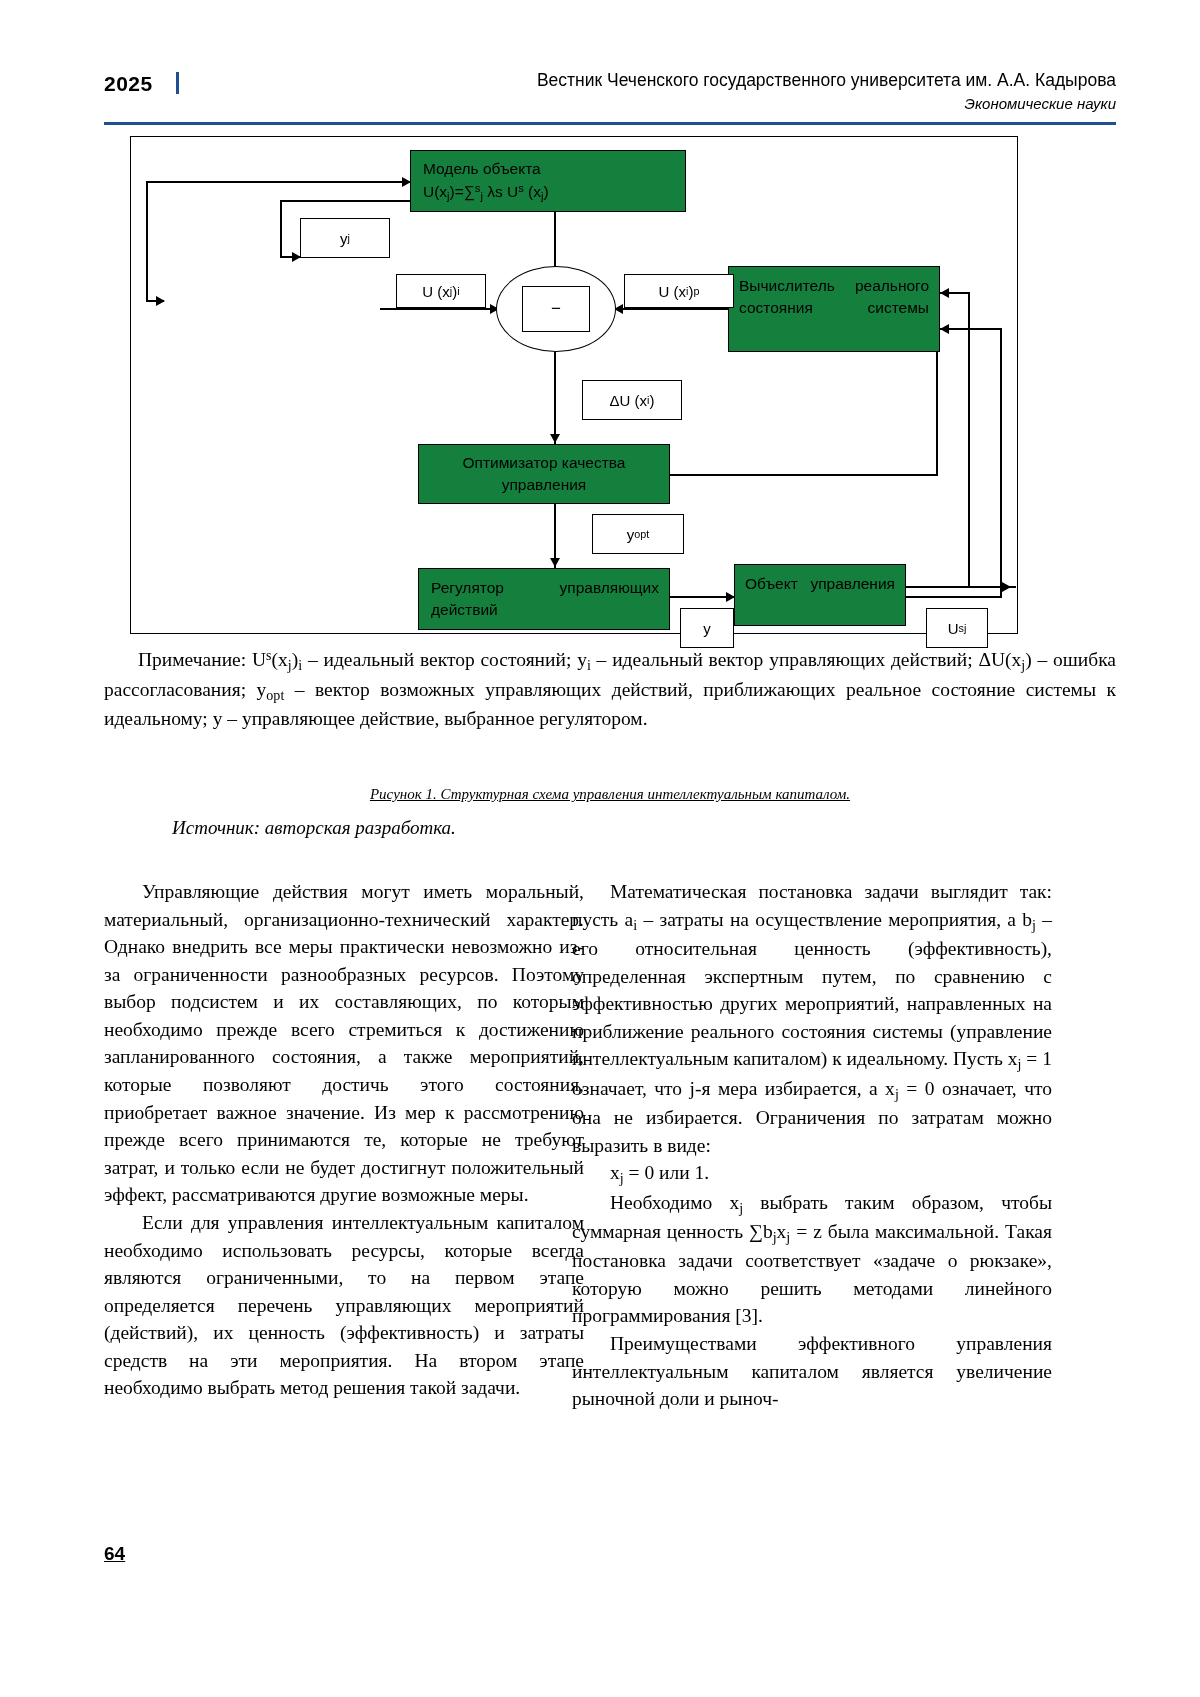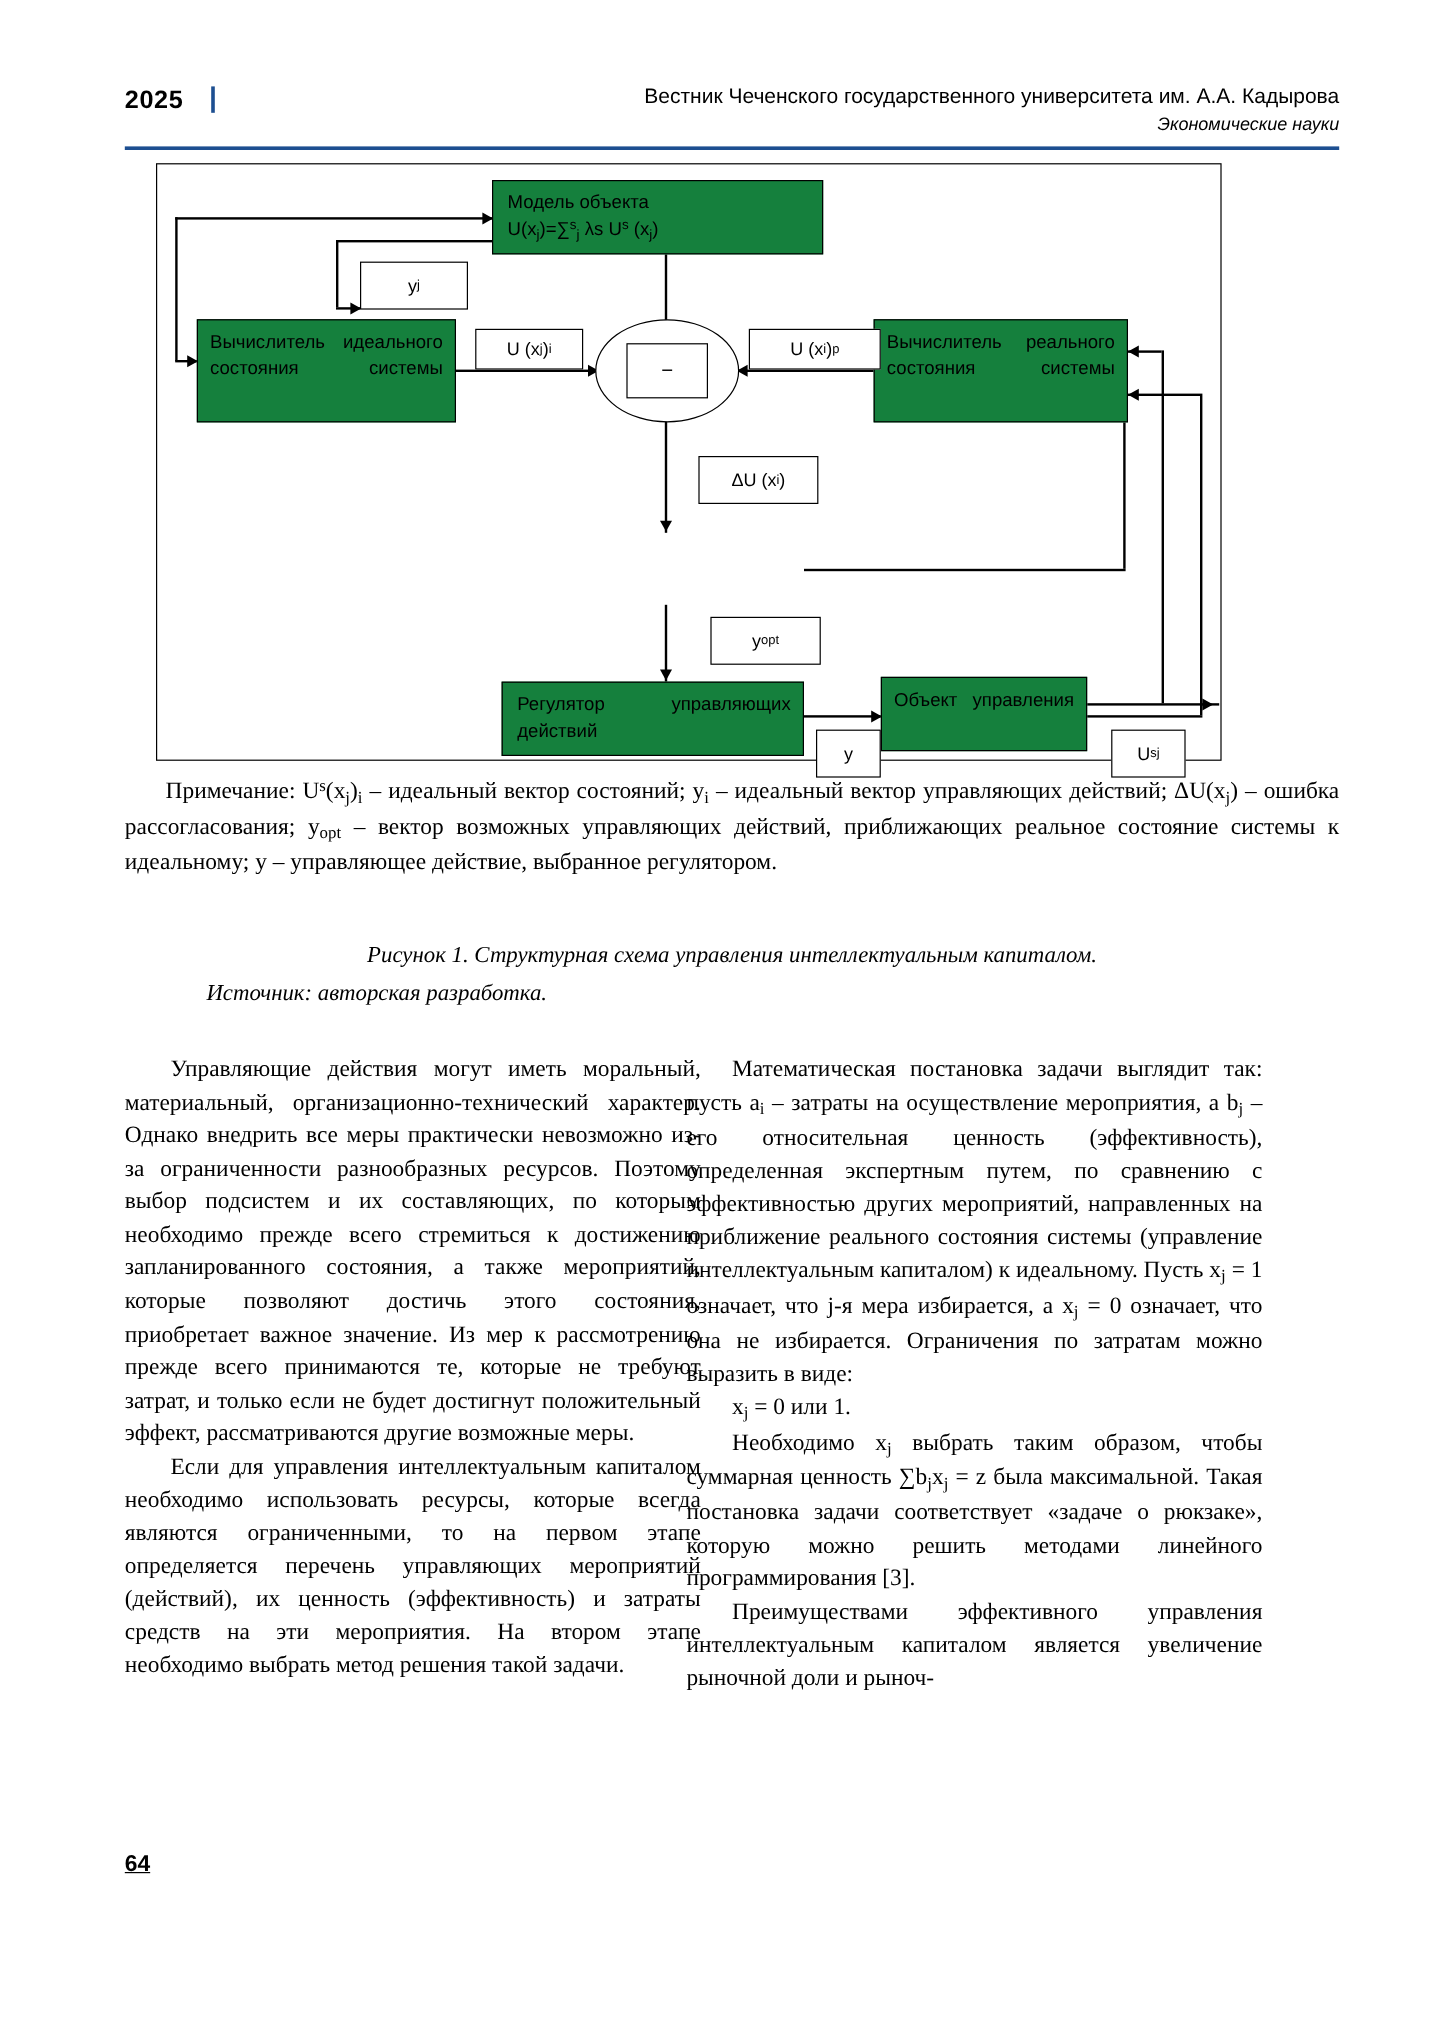--- a/index.html
+++ b/index.html
@@ -171,21 +171,22 @@
     text-align: justify;
     text-indent: 34px;
   }
   .caption {
     position: absolute;
     left: 104px;
     top: 786px;
     width: 1012px;
     text-align: center;
     font-style: italic;
-    font-size: 19px;
+    font-size: 15px;
+    text-decoration: underline;
   }
   .source {
     position: absolute;
     left: 104px;
     top: 817px;
     width: 1012px;
     font-style: italic;
     font-size: 19px;
     text-indent: 68px;
   }
@@ -244,33 +245,36 @@
   <div class="figure">
     <div class="figure-frame"></div>
 
     <div class="box" style="left:280px; top:14px; width:276px; height:62px; flex-direction:column; align-items:flex-start; padding-left:12px;">
       <div style="width:100%;text-align:left;">Модель объекта</div>
       <div style="width:100%;text-align:left;">U(x<sub>j</sub>)=∑<sup>s</sup><sub>j</sub> λs U<sup>s</sup> (x<sub>j</sub>)</div>
     </div>
 
     <div class="lbl" style="left:170px; top:82px; width:90px; height:40px;">y<sub>j</sub></div>
 
-    <div class="box just" style="left:34px; top:130px; width:216px; height:86px;">Вычислитель идеального состояния системы</div>
 
     <div class="lbl" style="left:266px; top:138px; width:90px; height:34px;">U (x<sub>j</sub>)<sub>i</sub></div>
 
     <div class="ellipse" style="left:366px; top:130px; width:118px; height:84px;"></div>
     <div class="minus-box" style="left:392px; top:150px; width:66px; height:44px;">−</div>
 
     <div class="lbl" style="left:494px; top:138px; width:110px; height:34px;">U (x<sub>i</sub>)<sub>р</sub></div>
 
     <div class="box just" style="left:598px; top:130px; width:212px; height:86px;">Вычислитель реального состояния системы</div>
 
     <div class="lbl" style="left:452px; top:244px; width:100px; height:40px;">ΔU (x<sub>i</sub>)</div>
 
+    <div class="box" style="left:288px; top:308px; width:252px; height:60px; flex-direction:column;">
+      <div>Оптимизатор качества</div>
+      <div>управления</div>
+    </div>
 
     <div class="lbl" style="left:462px; top:378px; width:92px; height:40px;">y<sub>opt</sub></div>
 
     <div class="box just" style="left:288px; top:432px; width:252px; height:62px;padding-left:12px;">Регулятор управляющих действий</div>
 
     <div class="box just" style="left:604px; top:428px; width:172px; height:62px;">Объект управления</div>
 
     <div class="lbl" style="left:550px; top:472px; width:54px; height:40px;">y</div>
 
     <div class="lbl" style="left:796px; top:472px; width:62px; height:40px;">U<sup>s</sup><sub>j</sub></div>

